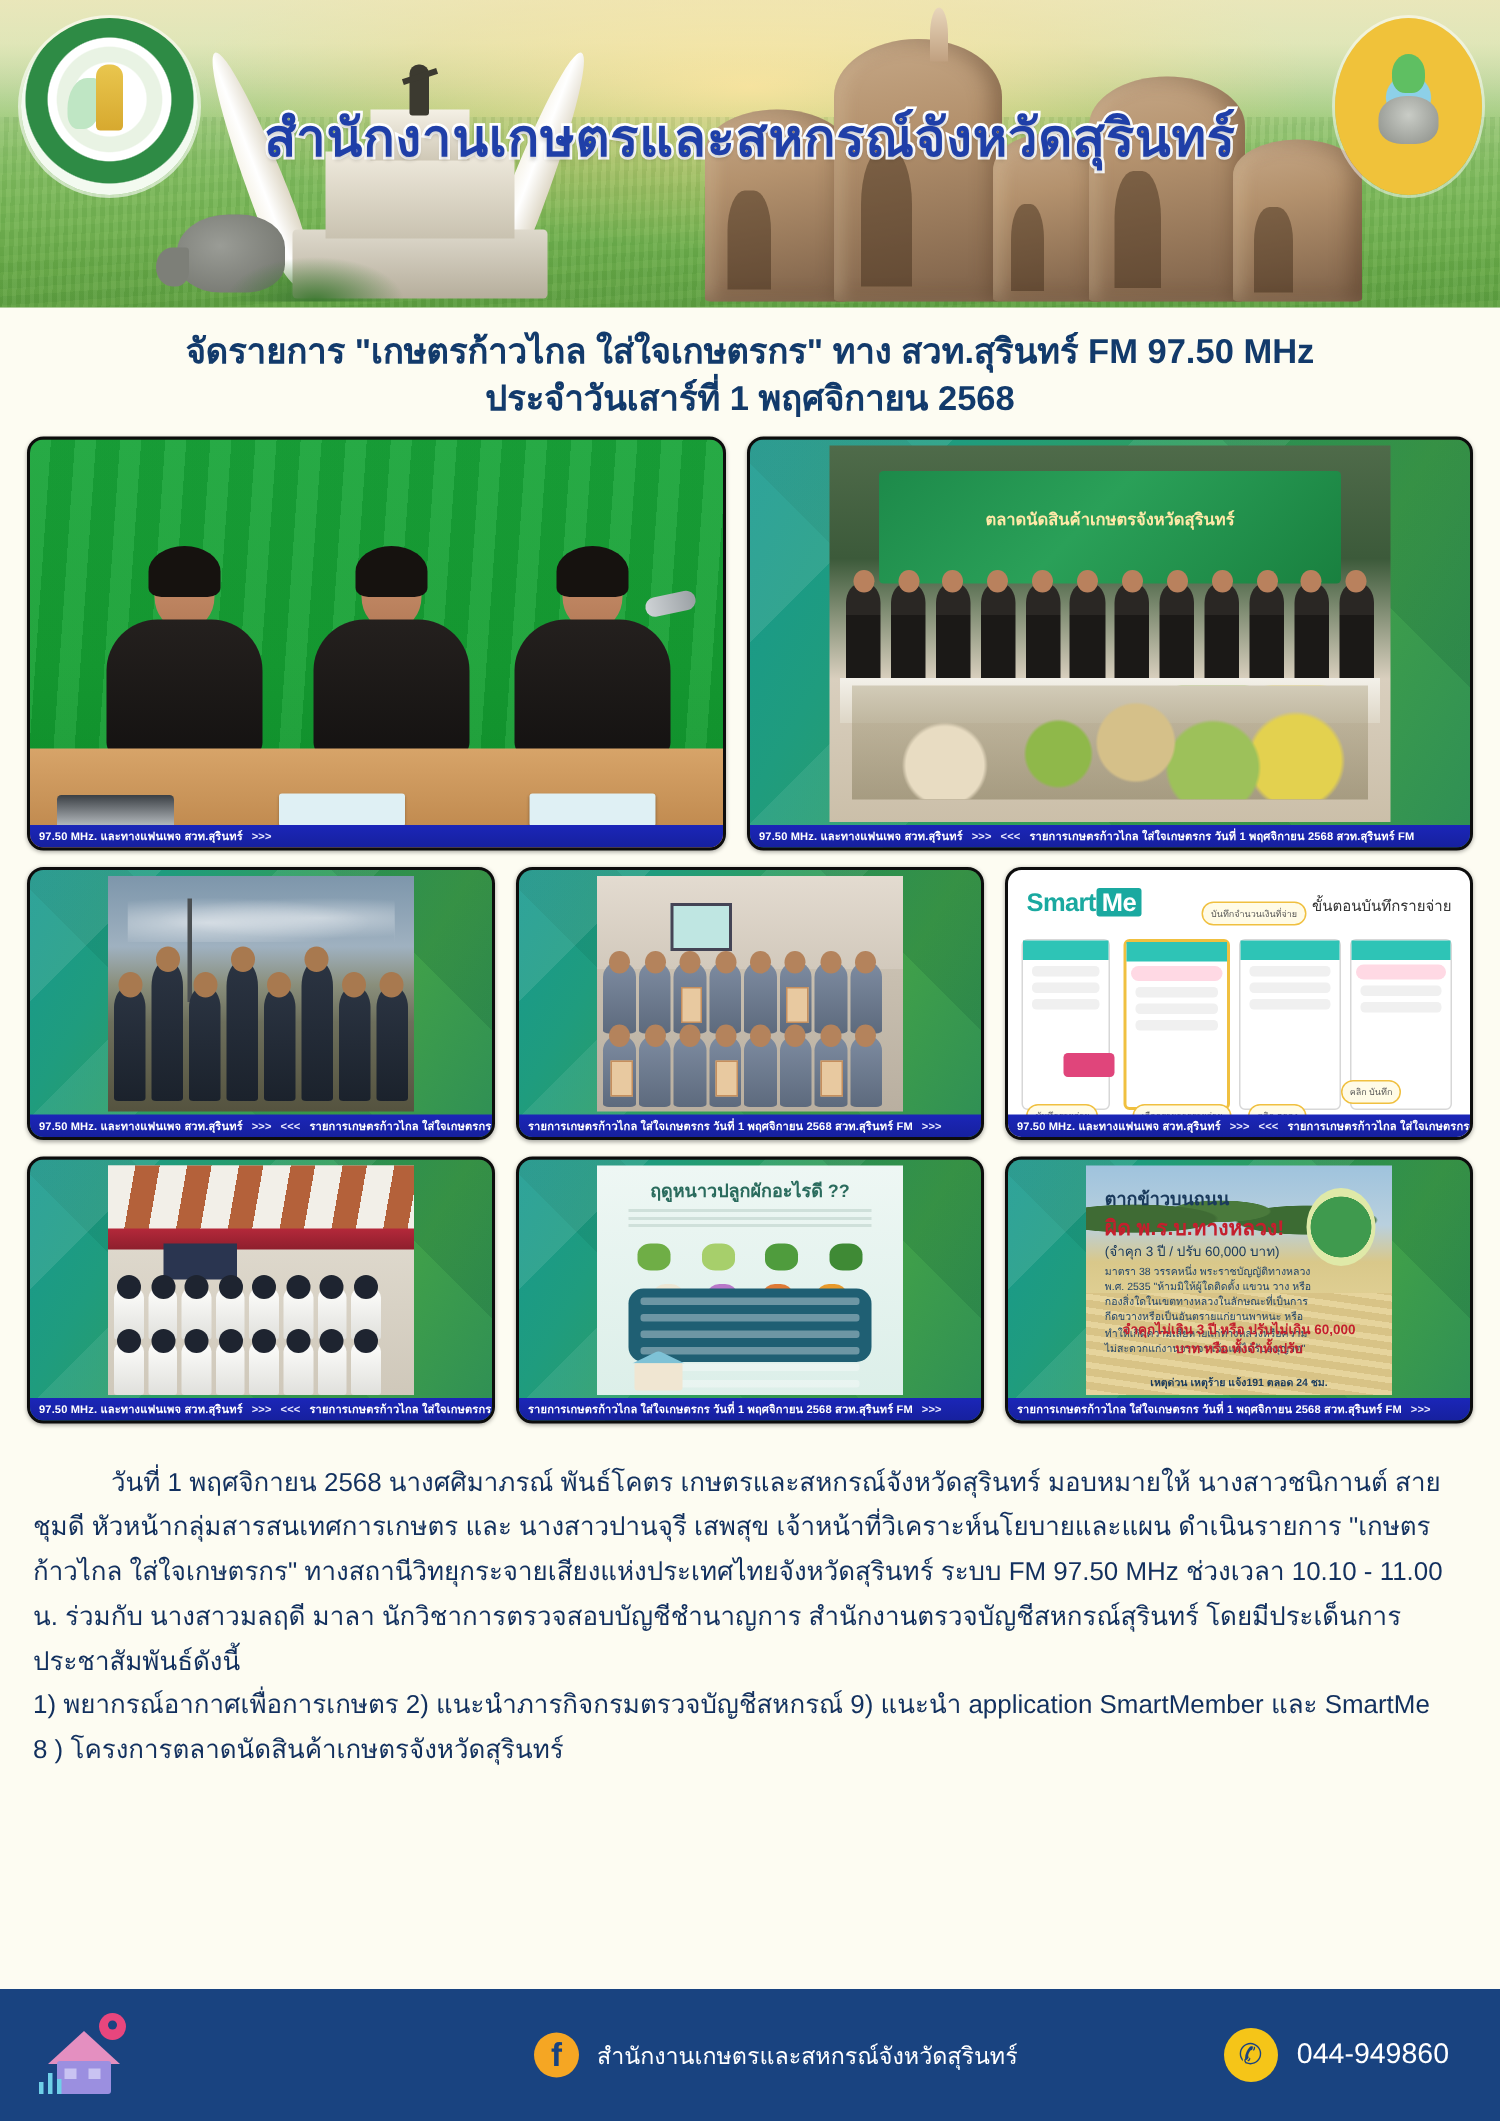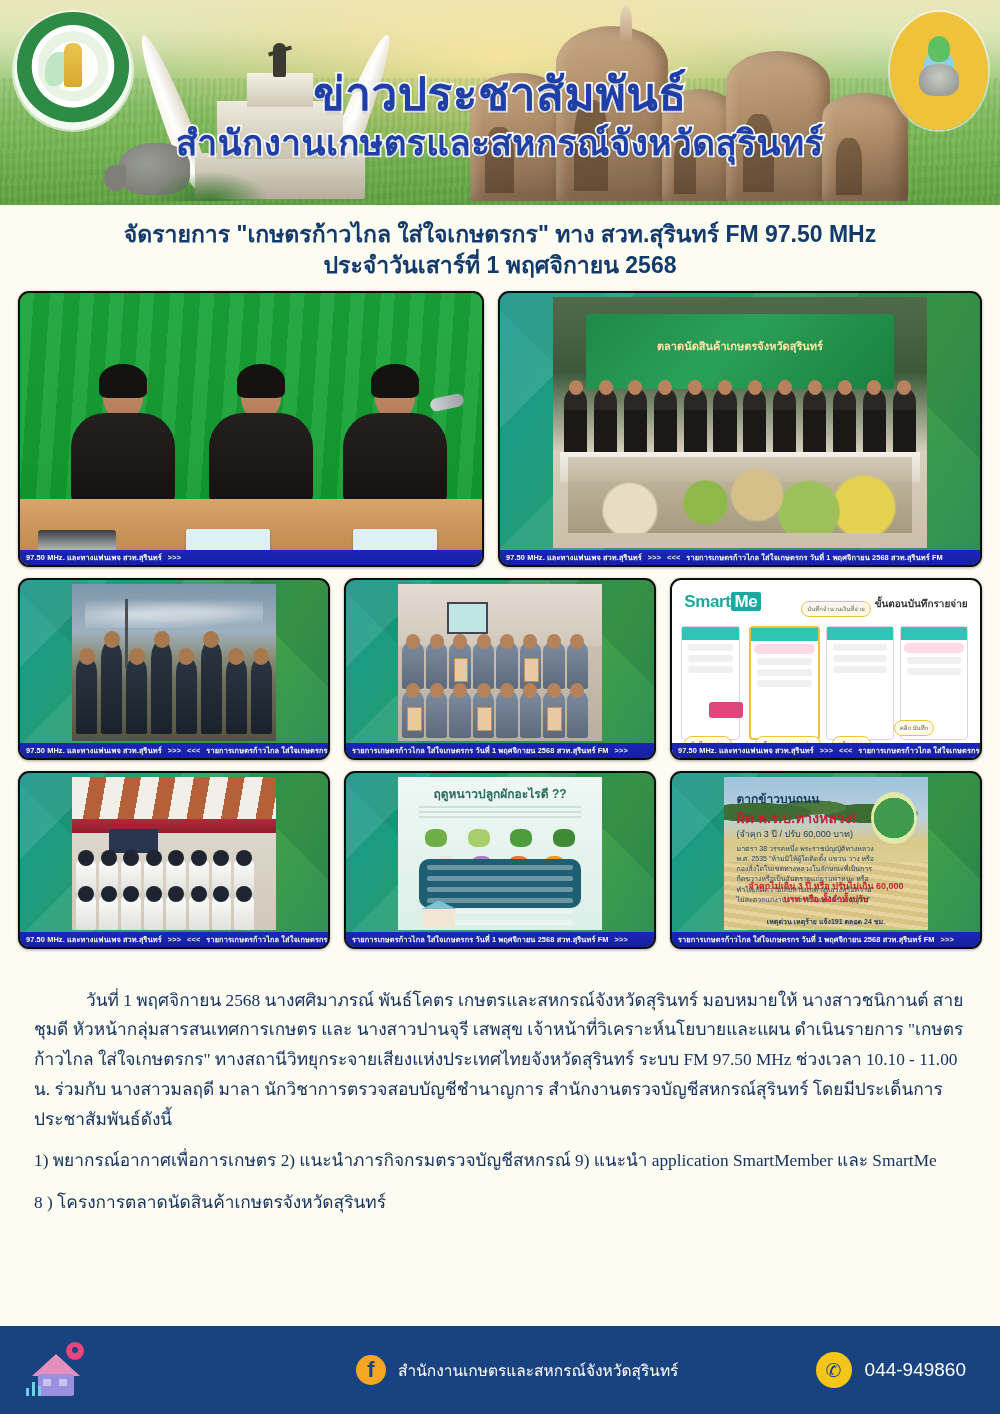--- a/index.html
+++ b/index.html
@@ -240,21 +240,21 @@
   .tr .s:after{ content:""; position:absolute; left:50%; margin-left:-7px; top:-8px;
     width:14px; height:15px; border-radius:50%; background:#b4835c; }
   .tr .s:nth-child(3n):before{ content:""; position:absolute; left:20%; top:36%;
     width:60%; height:46%; background:#e8c9a0; border:1px solid #c58f5e; }
 
   
   .sm{ position:absolute; inset:0; background:#ffffff; }
   .sm .logo{ position:absolute; left:4%; top:7%; font-size:17px; font-weight:bold;
     color:#1aa9a0; letter-spacing:-.4px; }
   .sm .logo b{ background:#1aa9a0; color:#fff; padding:0 4px; border-radius:2px; }
-  .sm .hd{ position:absolute; right:4%; top:9%; font-size:10px; color:#333; font-weight:bold; }
+  .sm .hd{ position:absolute; right:4%; top:9%; font-size:10px; color:#333; font-weight:normal; }
   .sm .card{ position:absolute; top:26%; height:64%;
     background:#fff; border:1px solid #d7d7d7; border-radius:4px; }
   .sm .card .bar{ height:12%; background:#2ec4b6; }
   .sm .card .pink{ height:9%; background:#ffd9e4; margin:3px; border-radius:8px; }
   .sm .card .ln{ height:7px; margin:4px 6px; background:#f0f0f0; border-radius:3px; }
   .sm .c1{ left:3%;  width:19%; }
   .sm .c2{ left:25%; width:23%; border:2px solid #f0c040; }
   .sm .c3{ left:50%; width:22%; }
   .sm .c4{ left:74%; width:22%; }
   .sm .bub{ position:absolute; background:#fffbe6; border:1px solid #f0c040;
@@ -327,21 +327,21 @@
     font-size:9px; font-weight:bold; color:#c41f2d; line-height:1.5; }
   .rw .seal-x{ position:absolute; right:5%; top:10%; width:46px; height:52px;
     border-radius:50%; background:radial-gradient(circle,#3f9a4e 0 58%,#dfe9a8 59% 76%,#3f9a4e 77% 100%); }
   .rw .hot{ position:absolute; left:0; right:0; bottom:2%; text-align:center;
     font-size:7px; color:#1a3a5c; font-weight:bold; }
 
   
   .body-text{
     padding:14px 22px 6px; color:#12305e; font-size:17.3px; line-height:1.72;
   }
-  .body-text p{ margin:12px; text-indent:0;font-family:Liberation Serif, serif; }
+  .body-text p{ margin:0; text-indent:0; }
   .body-text p.first{ text-indent:52px; }
 
   
   .footer{
     position:absolute; left:0; bottom:0; width:1000px; height:88px;
     background:#194380; display:flex; align-items:center;
   }
   .f-col{ display:flex; align-items:center; }
   .f1{ margin-left:26px; width:330px; }
   .f2{ width:430px; flex-direction:column; align-items:flex-start; gap:7px; }
@@ -414,21 +414,20 @@
         <div class="twr t3"></div>
       <div class="twr t4"></div>
         <div class="twr t5"></div>
       <div class="spire"></div>
     </div>
 
     <div class="seal seal-l"></div>
     <div class="seal seal-r"></div>
 
     <div class="banner-title">
-      <div class="bt1">ข่าวประชาสัมพันธ์</div>
       <div class="bt2">สำนักงานเกษตรและสหกรณ์จังหวัดสุรินทร์</div>
     </div>
   </div>
 
   <div class="title-block">
     <div class="tl2">จัดรายการ "เกษตรก้าวไกล ใส่ใจเกษตรกร" ทาง สวท.สุรินทร์ FM 97.50 MHz</div>
     <div class="tl3">ประจำวันเสาร์ที่ 1 พฤศจิกายน 2568</div>
   </div>
 
   <div class="grid">

